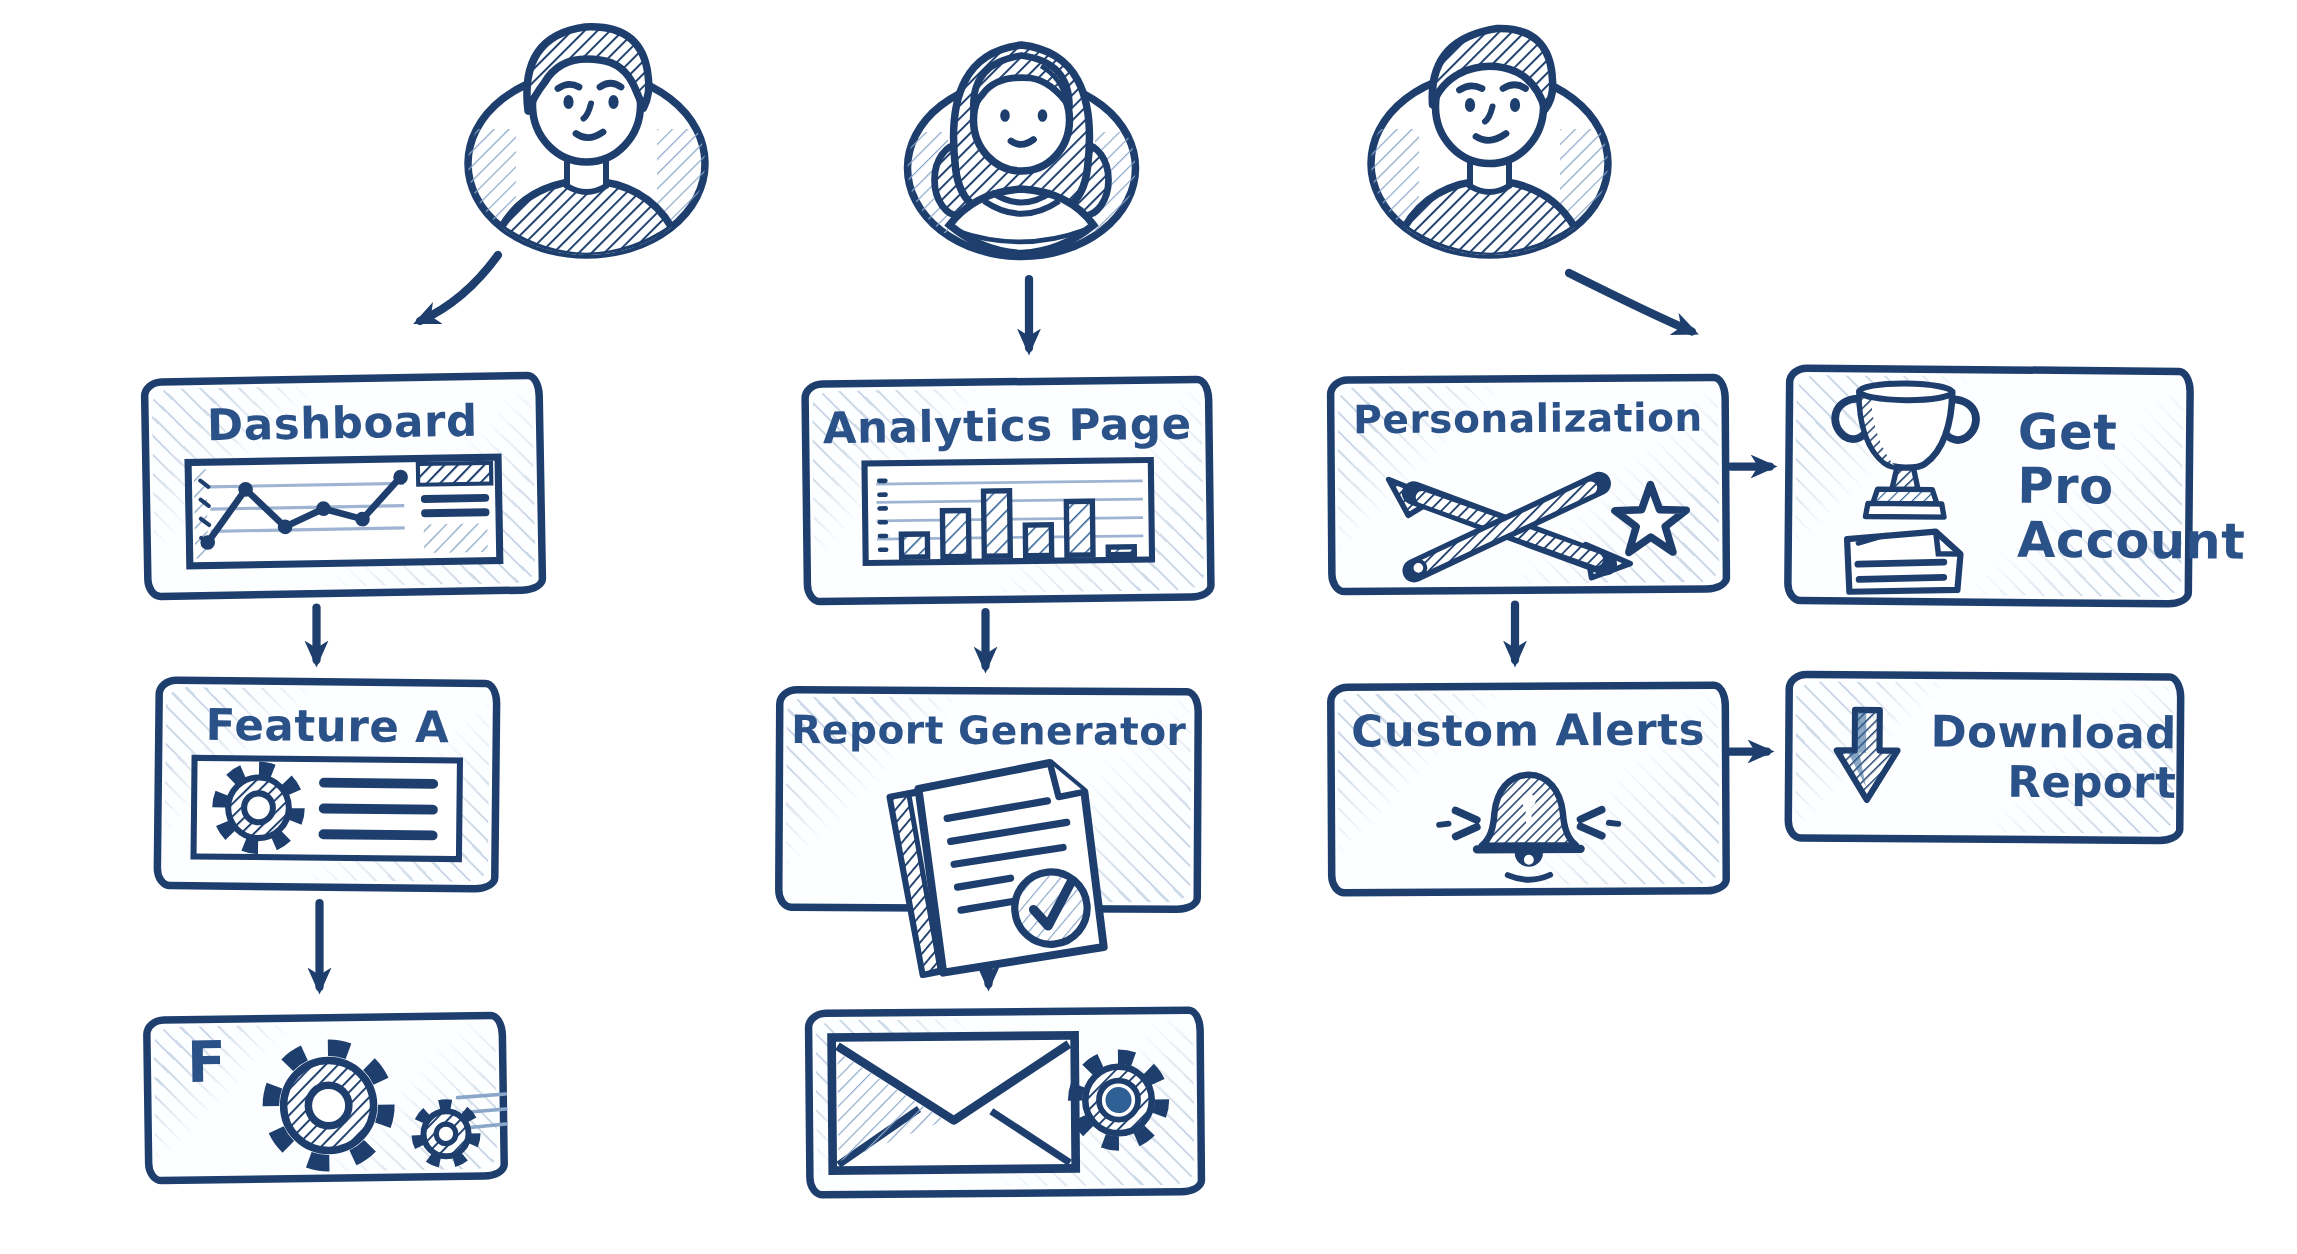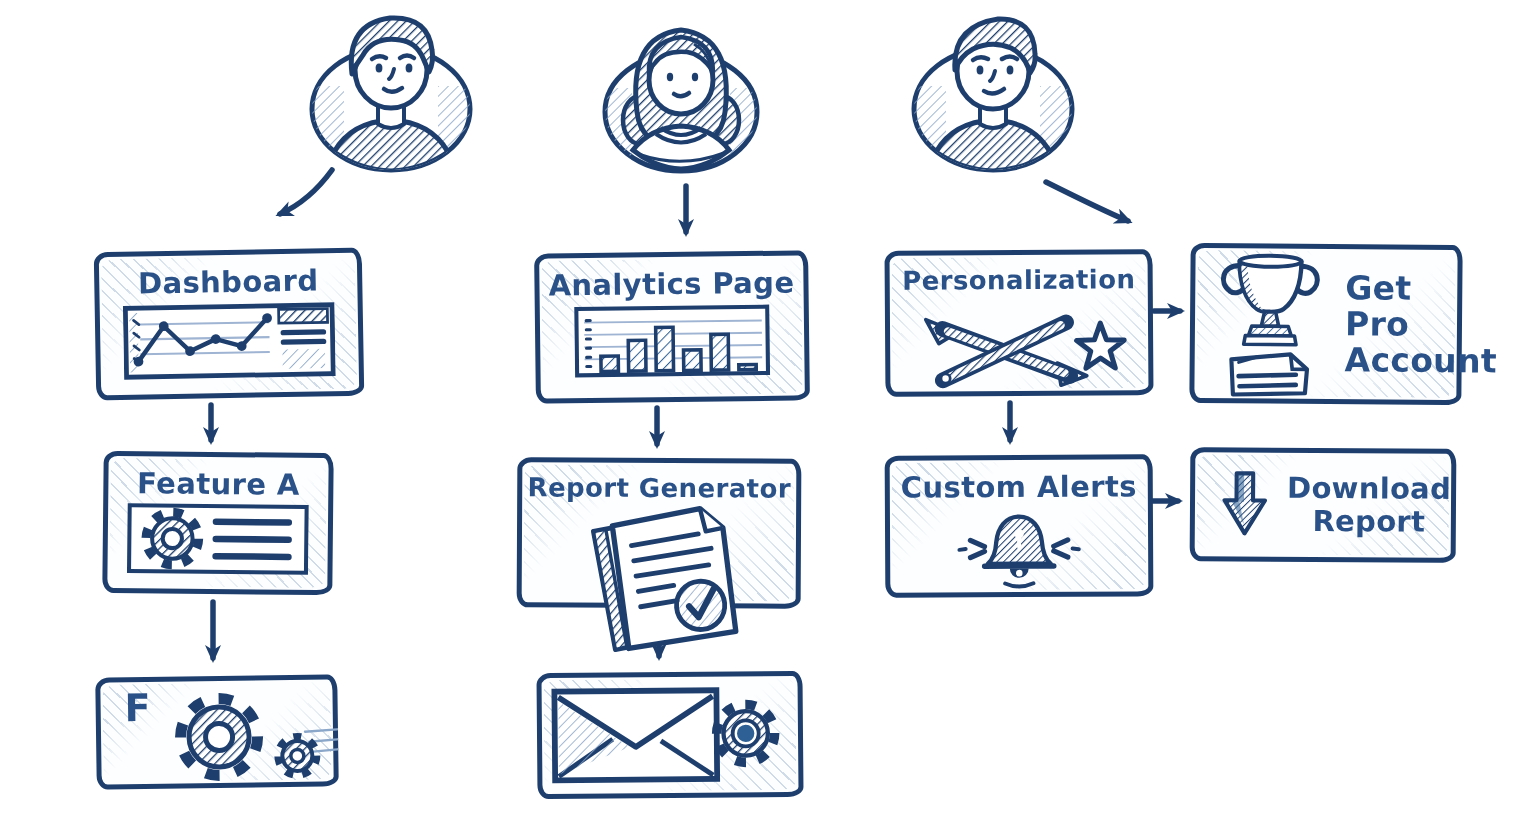--- a/index.html
+++ b/index.html
@@ -283,21 +283,21 @@
       <path d="M162 46 L144 54 M162 68 L144 60" stroke="#1e3f6e" stroke-width="6.5" stroke-linecap="round"></path>
       <path d="M176 58 L168 57" stroke="#1e3f6e" stroke-width="5" stroke-linecap="round"></path>
     </svg>
   </div>
 
   <div class="node" style="left:1190px;top:448px;width:266px;height:114px;transform:rotate(0.4deg);flex-direction:row;align-items:center;justify-content:flex-start;padding-left:22px">
     <svg width="64" height="88" viewBox="0 0 72 95">
       <path d="M26 6 L48 6 L48 42 L64 42 L37 86 L10 42 L26 42 Z" fill="url(#hd)" stroke="#1e3f6e" stroke-width="5.5" stroke-linejoin="round"></path>
       <path d="M28 8 L36 8 L36 44 L20 44 L36 74 L30 44 L28 44 Z" fill="#2e6096" opacity="0.55"></path>
     </svg>
-    <div class="col" style="margin-left:16px;align-items:center">
+    <div class="col" style="margin-left:16px;align-items:flex-end">
       <span class="medlabel">Download</span>
       <span class="medlabel">Report</span>
     </div>
   </div>
 
   <svg class="arrows" width="1531" height="836" viewBox="0 0 1531 836">
     <g fill="none" stroke="#1e3f6e" stroke-width="5.5" stroke-linecap="round">
       <path d="M332 170 C 316 192, 298 206, 280 214" marker-end="url(#ah)"></path>
       <path d="M686 186 L 686 232" marker-end="url(#ah)"></path>
       <path d="M1046 182 C 1078 198, 1104 211, 1128 221" marker-end="url(#ah)"></path>

